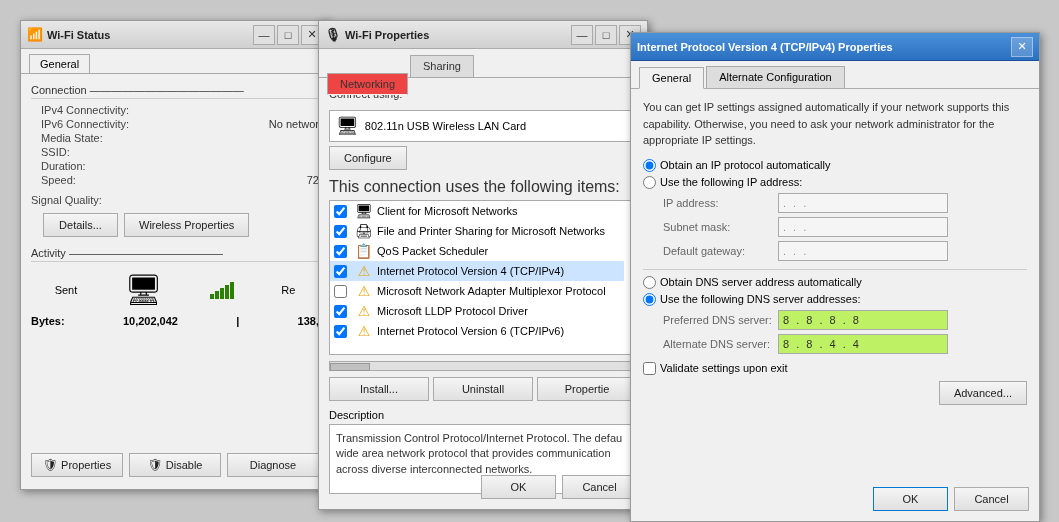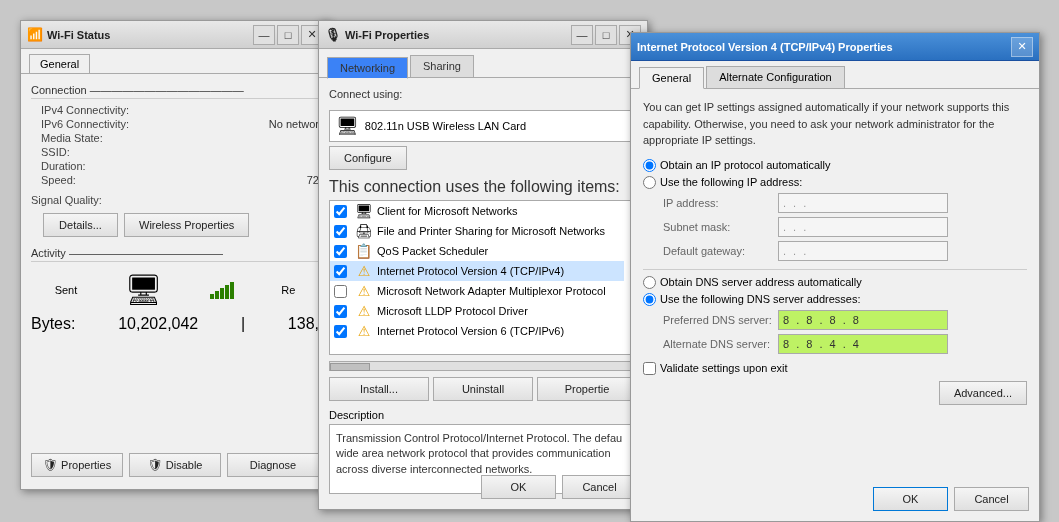--- a/index.html
+++ b/index.html
@@ -72,24 +72,24 @@
       padding: 4px 12px;
       border: 1px solid #aaa;
       border-bottom: none;
       background: #ddd;
       cursor: pointer;
       font-size: 11px;
       color: #333;
       margin-right: 2px;
     }
     .tab.active {
-      background: #3b82f6;
+      background: #ef4444;
       border-bottom: 1px solid #f0f0f0;
       position: relative;
-      top: 2px;
+      top: 18px;
       z-index: 1;
     }
 
     
     .btn {
       padding: 4px 14px;
       border: 1px solid #aaa;
       background: linear-gradient(to bottom, #f5f5f5, #e0e0e0);
       cursor: pointer;
       font-size: 11px;
@@ -456,21 +456,21 @@
       <div style="font-size:30px;">🖥</div>
       <div class="signal-bars">
         <div class="bar" style="height:5px;"></div>
         <div class="bar" style="height:8px;"></div>
         <div class="bar" style="height:11px;"></div>
         <div class="bar" style="height:14px;"></div>
         <div class="bar" style="height:17px;"></div>
       </div>
       <span style="font-size:11px;">Re</span>
     </div>
-    <div style="display:flex;justify-content:space-between;padding:2px 0;font-size:16px;">
+    <div style="display:flex;justify-content:space-between;padding:2px 0;font-size:11px;font-weight:bold;">
       <span>Bytes:</span>
       <span>10,202,042</span>
       <span>|</span>
       <span>138,</span>
     </div>
   </div>
   <div class="action-buttons">
     <button class="btn shield-btn">
       <span style="font-size:12px;">🛡</span>
       <span>Properties</span>

